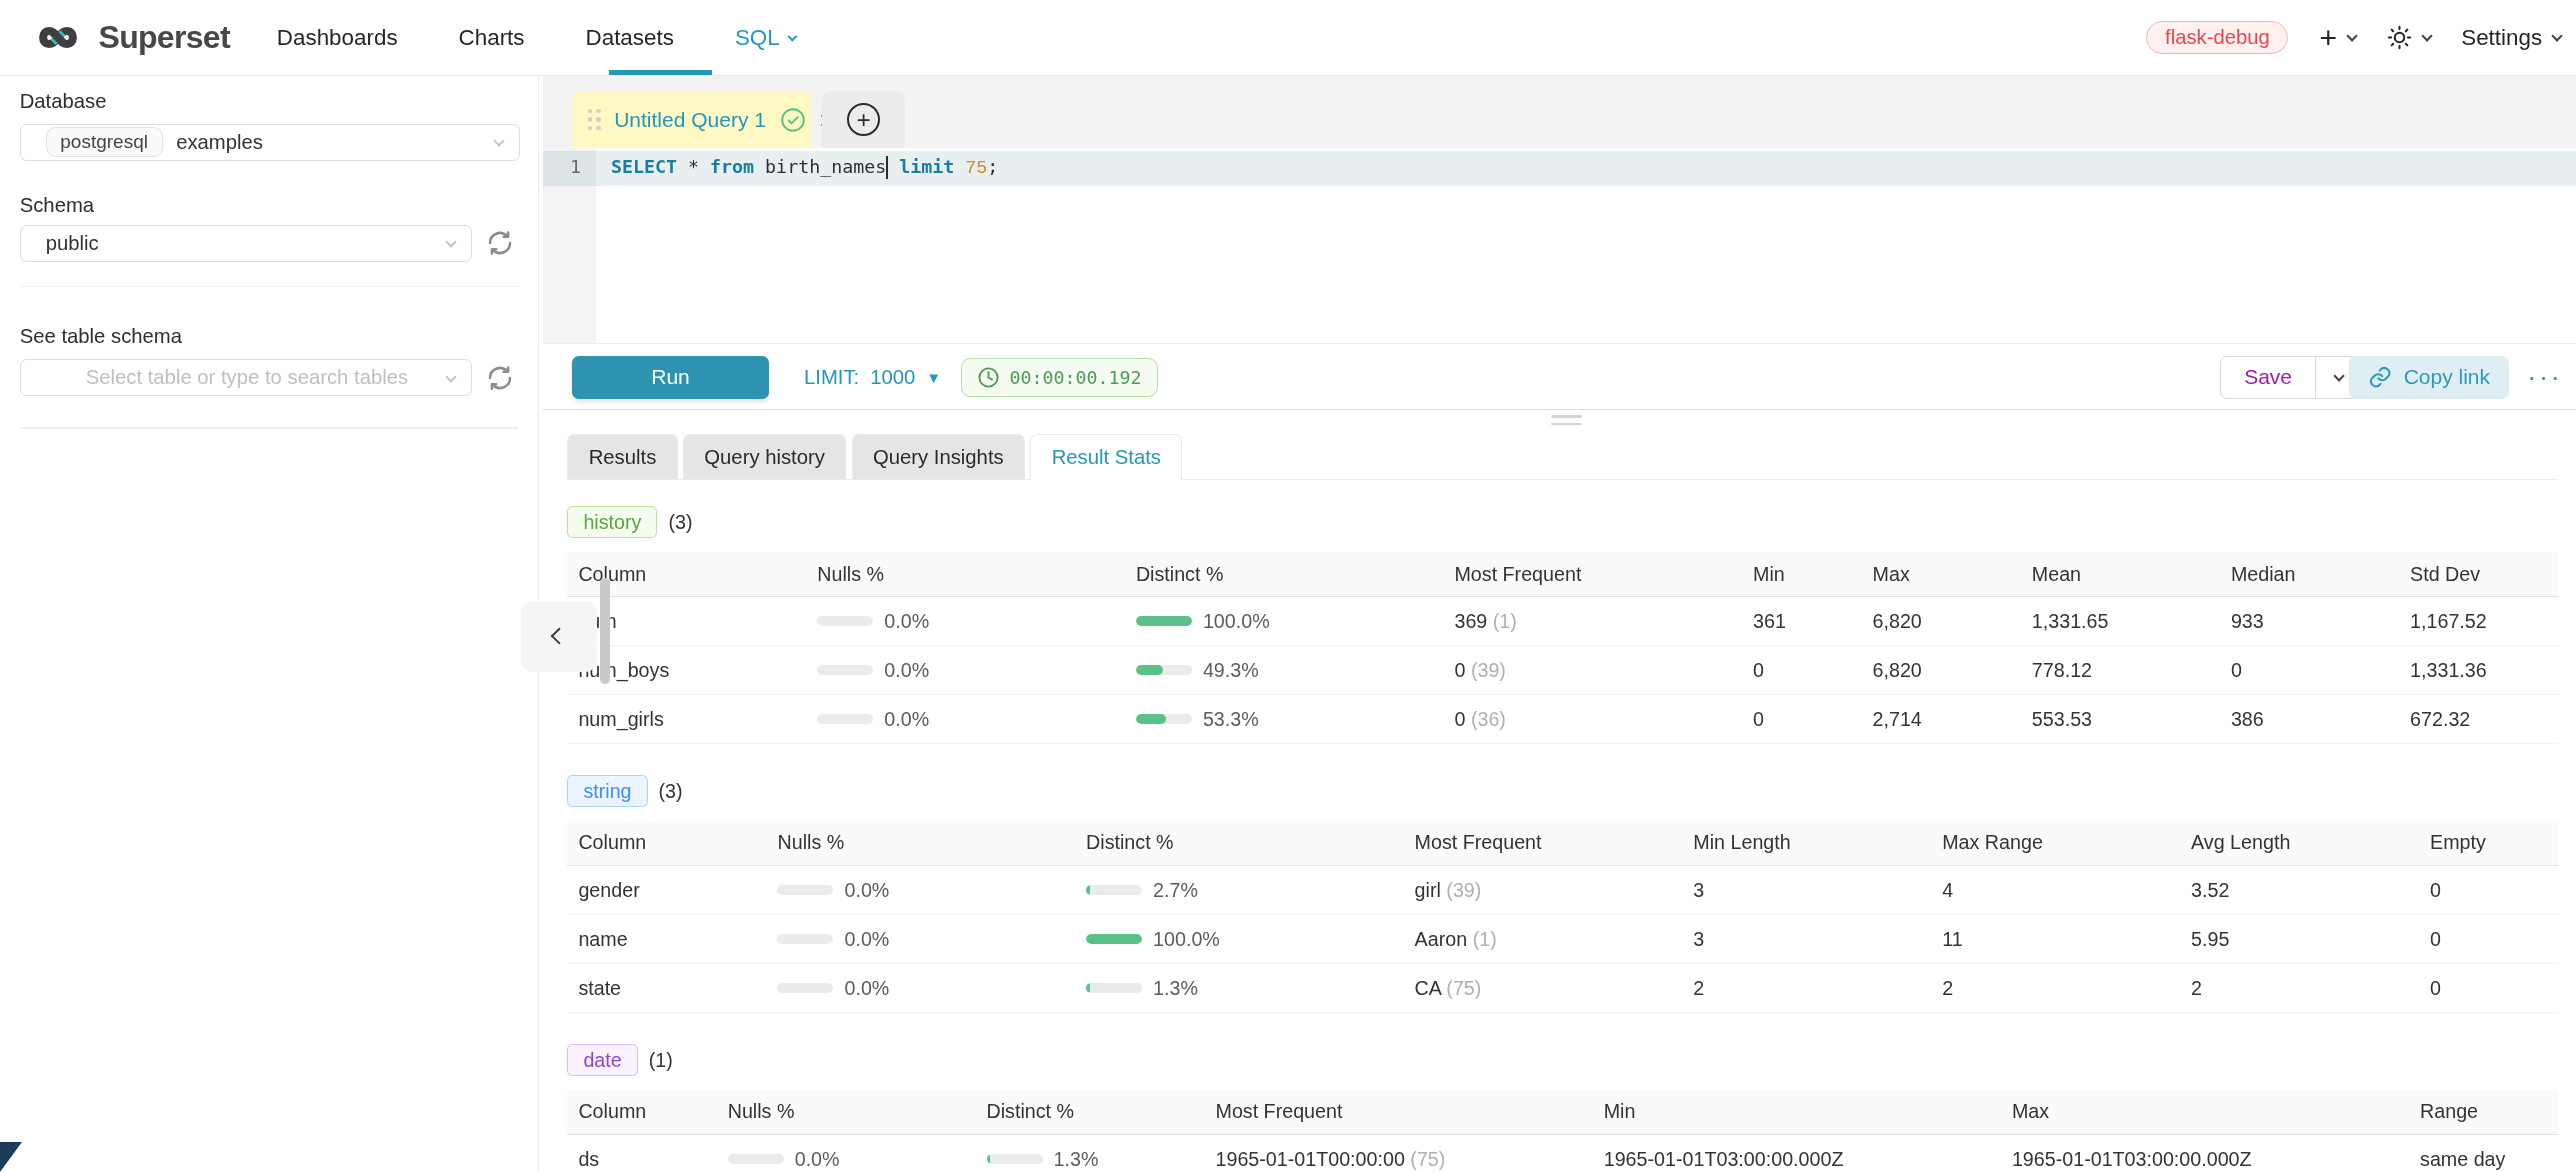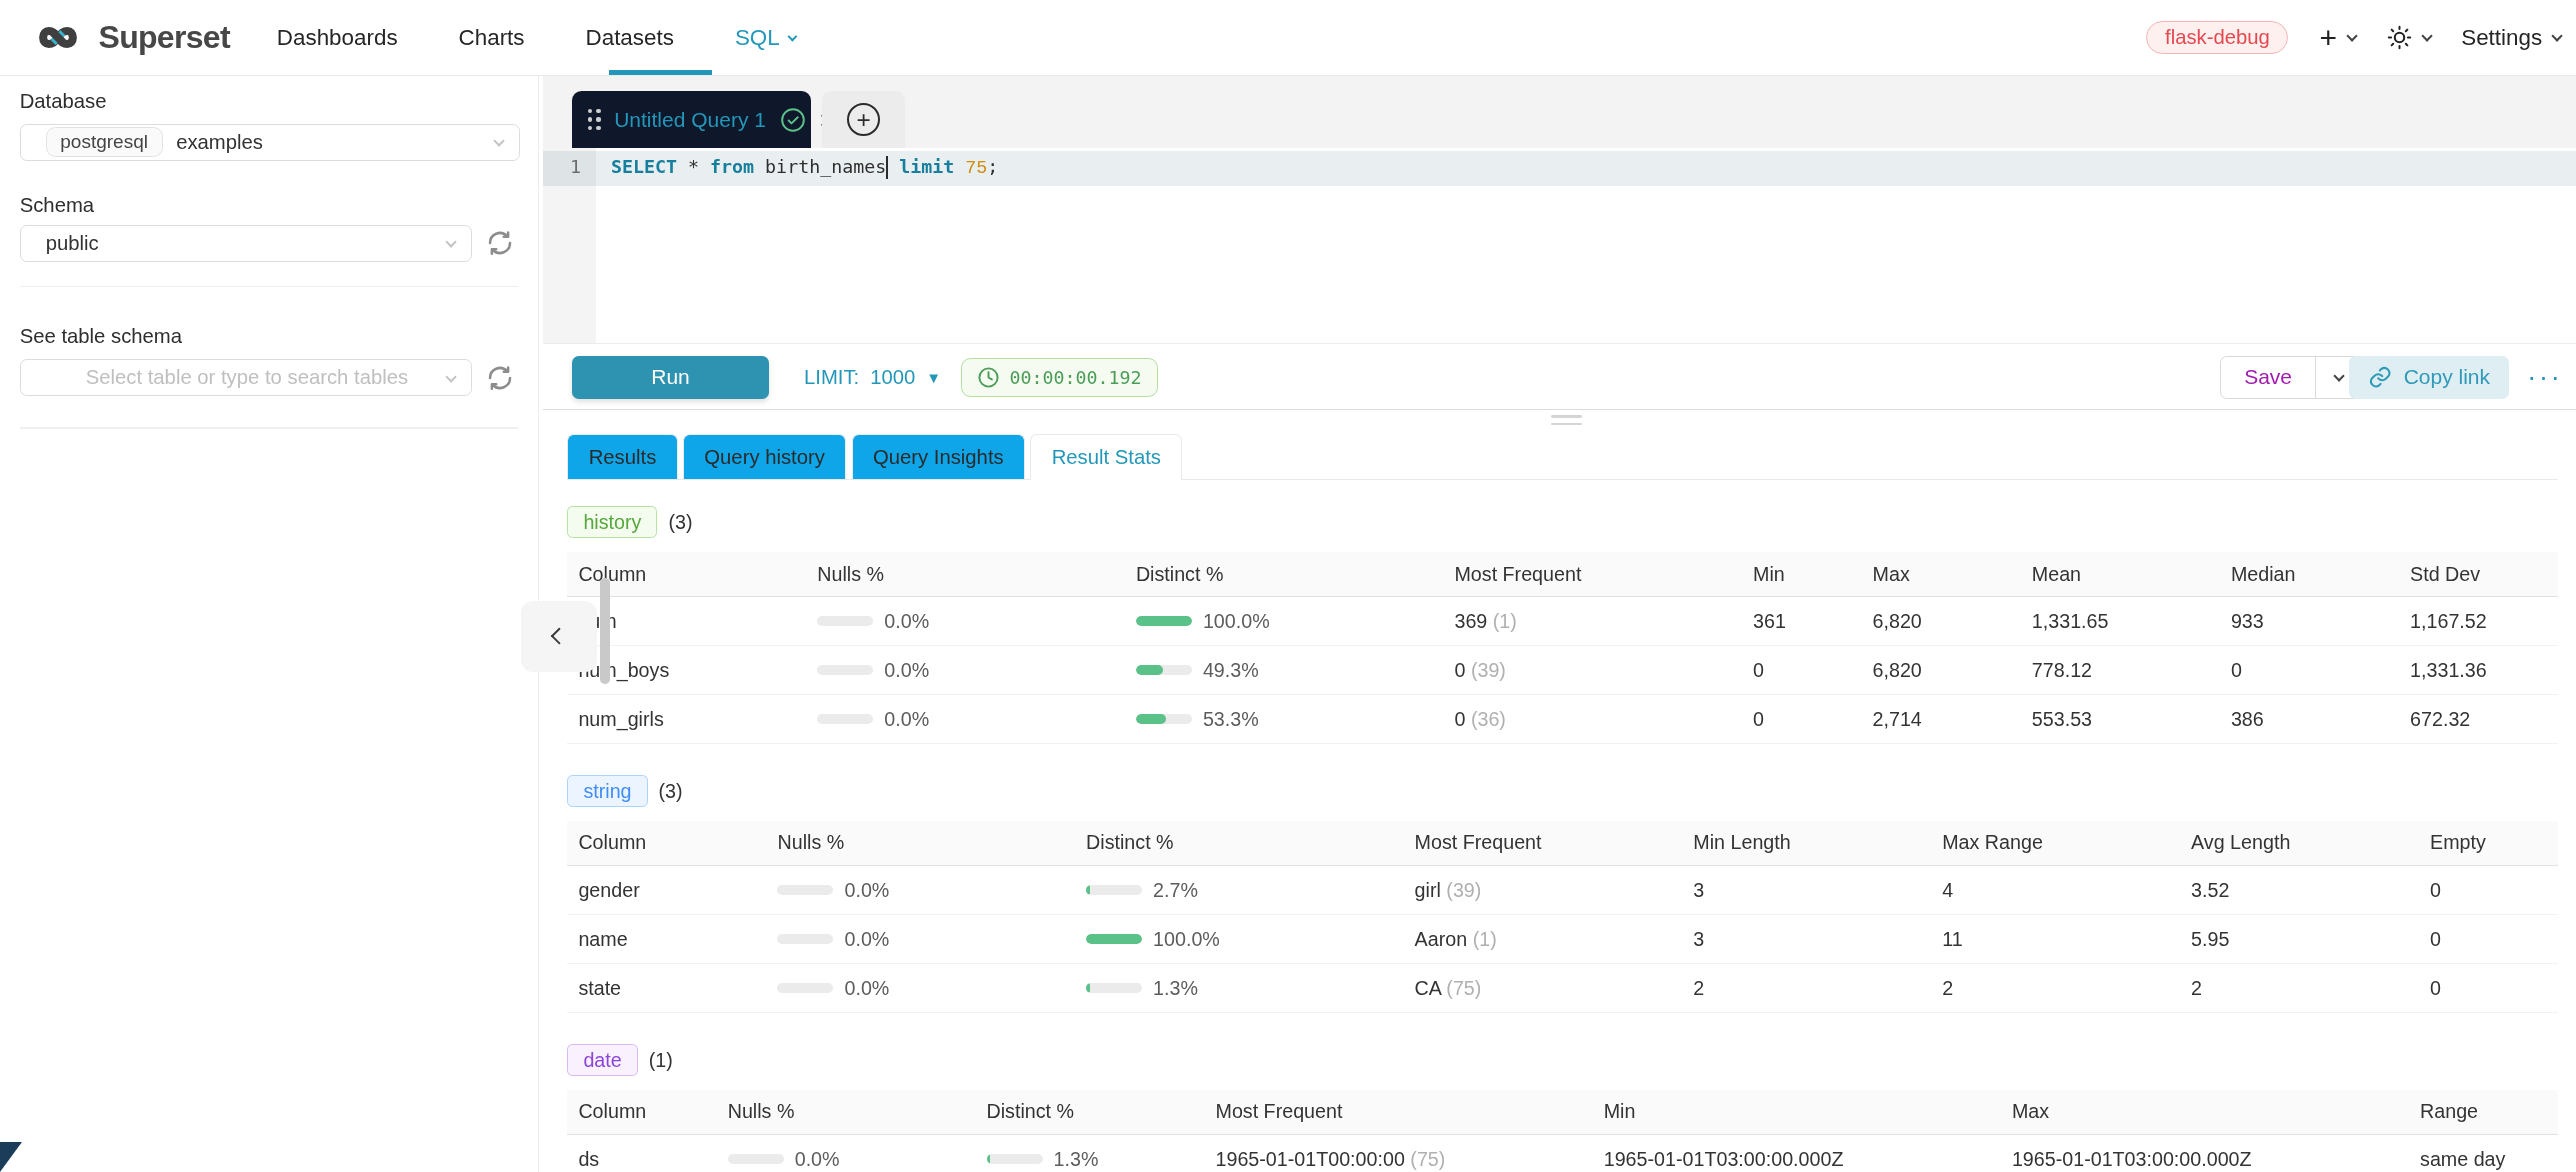--- a/index.html
+++ b/index.html
@@ -44,21 +44,21 @@
   .divider { height:1.4px; background:#efefef; }
   #collapse-handle { position:absolute; left:521px; top:601px; width:76px; height:71px;
     background:#f5f5f5; border-radius:12.2px; display:flex; align-items:center; justify-content:center;
     z-index:6; cursor:pointer; }
   #collapse-handle .chev { transform:rotate(135deg); width:12.2px; height:12.2px; border-width:2.4px; border-color:#3a3a3a;}
   #scroll-strip { position:absolute; left:600px; top:578px; width:9.5px; height:106px;
     background:#c9c9c9; border-radius:4.7px; z-index:5; }
 
   
   #tabstrip { position:absolute; left:543px; top:76px; width:2033px; height:72px; background:#f3f3f3; }
-  #query-tab { position:absolute; left:29px; top:15px; width:239px; height:57px; background:#0f172a;
+  #query-tab { position:absolute; left:29px; top:15px; width:239px; height:57px; background:#fef9c3;
     border-radius:9.5px 9.5px 0 0; display:flex; align-items:center; padding:0 16.3px; gap:13.6px; cursor:pointer;}
   .drag-dots { display:grid; grid-template-columns:repeat(2,4.1px); grid-auto-rows:4.1px; gap:4.1px; }
   .drag-dots i { background:#cfcfcf; border-radius:50%; }
   .qtab-title { font-size:21px; color:#2397ba; white-space:nowrap; }
   .tab-close { font-size:26px; color:#6f6f6f; line-height:1; cursor:pointer; }
   #newtab-card { position:absolute; left:279px; top:15px; width:83px; height:57px; background:#ececec;
     border-radius:9.5px 9.5px 0 0; display:flex; align-items:center; justify-content:center; }
   #newtab-btn { width:33px; height:33px; border:2px solid #2b2b2b; border-radius:50%;
     display:flex; align-items:center; justify-content:center; font-size:24.4px; color:#2b2b2b; cursor:pointer; }
 
@@ -96,21 +96,21 @@
   #more-btn { position:absolute; right:13.6px; top:11.5px; height:43px; display:flex; align-items:center;
     color:#2397ba; font-size:27px; letter-spacing:2.7px; cursor:pointer; }
 
   
   #south { position:absolute; left:543px; top:409px; width:2033px; height:763px; background:#fff;
     border-top:1.4px solid #dcdcdc; overflow:hidden; }
   #resize-dots { position:absolute; left:1008px; top:5.4px; width:31px; cursor:row-resize; }
   #resize-dots i { display:block; height:2.7px; background:#d4d4d4; border-radius:1.4px; margin-bottom:4.7px; }
   #south-content { padding:0 17.6px 0 24.4px; }
   .stabs { display:flex; margin-top:24.4px; border-bottom:1.4px solid #eaeaea; }
-  .stab { height:45px; display:flex; align-items:center; padding:0 20.3px; background:#0ea5e9;
+  .stab { height:45px; display:flex; align-items:center; padding:0 20.3px; background:#e5e5e5;
     border:1.4px solid #eaeaea; border-bottom:none; border-radius:6.8px 6.8px 0 0; margin-right:5.4px;
     font-size:20.3px; color:#2b2b2b; cursor:pointer; position:relative; }
   .stab.active { background:#fff; color:#2397ba; }
   .stab.active::after { content:""; position:absolute; left:0; right:0; bottom:-1.4px; height:1.4px; background:#fff; }
   .badge-row { display:flex; align-items:center; gap:11px; margin:26px 0 13.6px 0; }
   .type-badge { font-size:19.7px; border-radius:5.4px; padding:3.4px 15px; border:1.4px solid; }
   .badge-number { color:#55a83a; border-color:#b7e3a1; background:#f4fbef; }
   .badge-string { color:#3f8df5; border-color:#a9d3ff; background:#ecf5ff; }
   .badge-date { color:#8b46d7; border-color:#d9b8f5; background:#f9f1fe; }
   .badge-count { font-size:19.7px; color:#333; }

